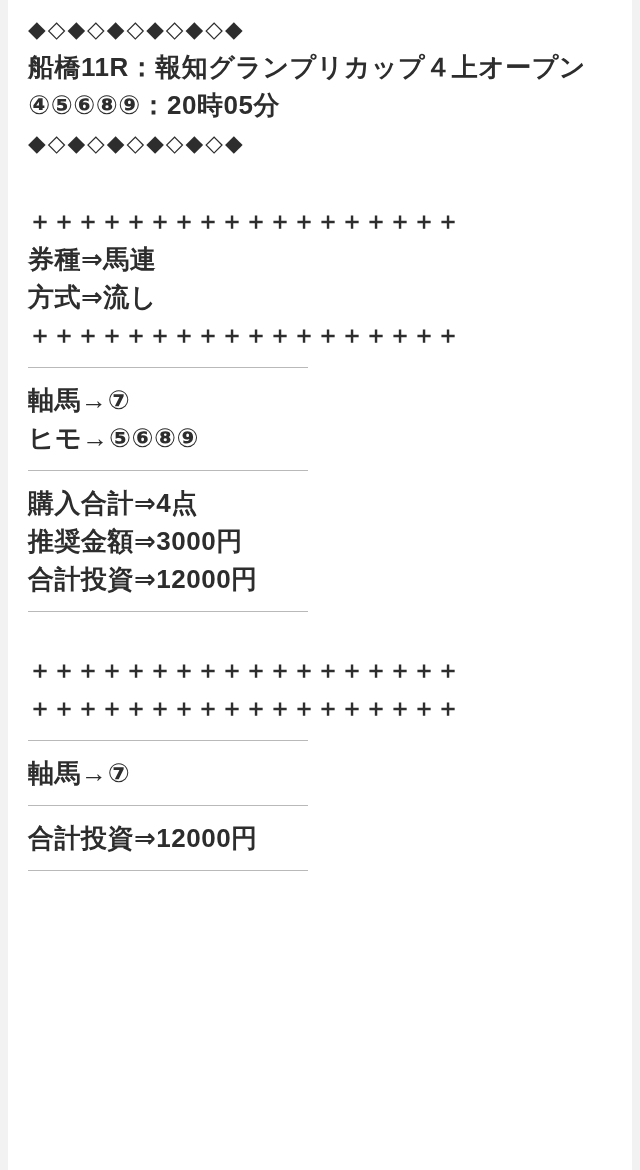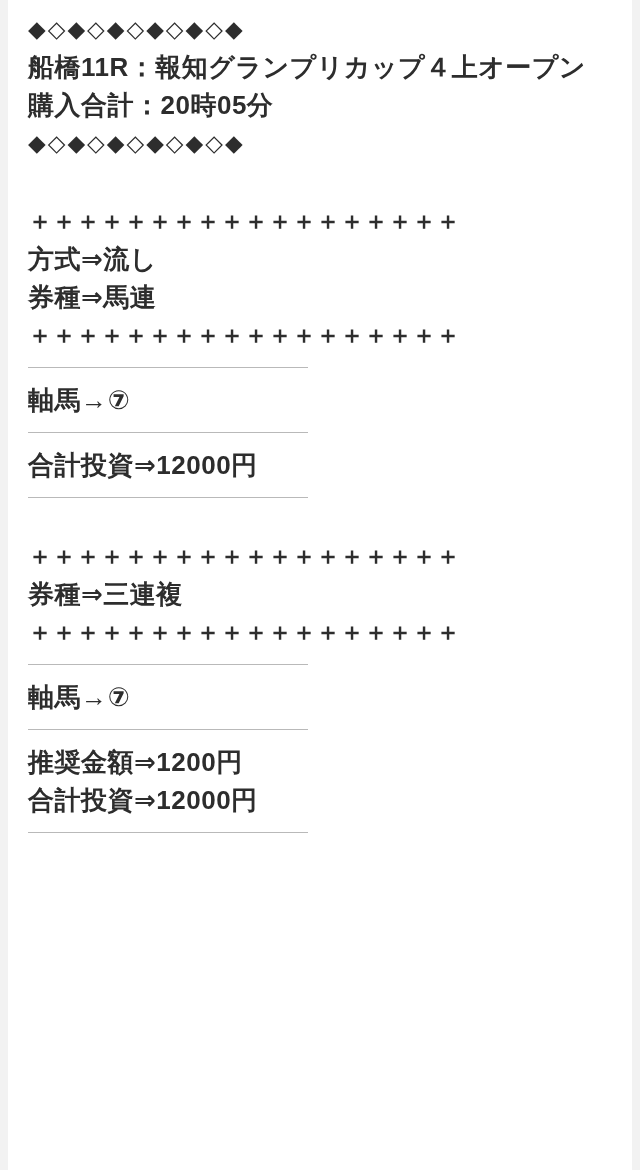--- a/index.html
+++ b/index.html
@@ -80,56 +80,57 @@
 <div class="page">
 
   <div class="edge-left"></div>
   <div class="edge-right"></div>
 
   <div class="content">
 
     <div class="block">
       <div class="line diamonds">◆◇◆◇◆◇◆◇◆◇◆</div>
       <div class="line">船橋11R：報知グランプリカップ４上オープン</div>
-      <div class="line">購入合計：20時05分</div>
+      <div class="line">④⑤⑥⑧⑨：20時05分</div>
       <div class="line diamonds">◆◇◆◇◆◇◆◇◆◇◆</div>
     </div>
 
     <div class="spacer-lg"></div>
 
     <div class="block">
       <div class="line plusline">＋＋＋＋＋＋＋＋＋＋＋＋＋＋＋＋＋＋</div>
+      <div class="line">券種⇒馬連</div>
       <div class="line">方式⇒流し</div>
-      <div class="line">券種⇒馬連</div>
+      <div class="line plusline">＋＋＋＋＋＋＋＋＋＋＋＋＋＋＋＋＋＋</div>
+
+      <div class="rule"></div>
+
+      <div class="line">軸馬→⑦</div>
+      <div class="line">ヒモ→⑤⑥⑧⑨</div>
+
+      <div class="rule"></div>
+
+      <div class="line">購入合計⇒4点</div>
+      <div class="line">推奨金額⇒3000円</div>
+      <div class="line">合計投資⇒12000円</div>
+
+      <div class="rule"></div>
+    </div>
+
+    <div class="spacer-md"></div>
+
+    <div class="block">
+      <div class="line plusline">＋＋＋＋＋＋＋＋＋＋＋＋＋＋＋＋＋＋</div>
       <div class="line plusline">＋＋＋＋＋＋＋＋＋＋＋＋＋＋＋＋＋＋</div>
 
       <div class="rule"></div>
 
       <div class="line">軸馬→⑦</div>
 
       <div class="rule"></div>
 
       <div class="line">合計投資⇒12000円</div>
 
       <div class="rule"></div>
     </div>
 
-    <div class="spacer-md"></div>
-
-    <div class="block">
-      <div class="line plusline">＋＋＋＋＋＋＋＋＋＋＋＋＋＋＋＋＋＋</div>
-      <div class="line">券種⇒三連複</div>
-      <div class="line plusline">＋＋＋＋＋＋＋＋＋＋＋＋＋＋＋＋＋＋</div>
-
-      <div class="rule"></div>
-
-      <div class="line">軸馬→⑦</div>
-
-      <div class="rule"></div>
-
-      <div class="line">推奨金額⇒1200円</div>
-      <div class="line">合計投資⇒12000円</div>
-
-      <div class="rule"></div>
-    </div>
-
   </div>
 </div>
 
 </body></html>

